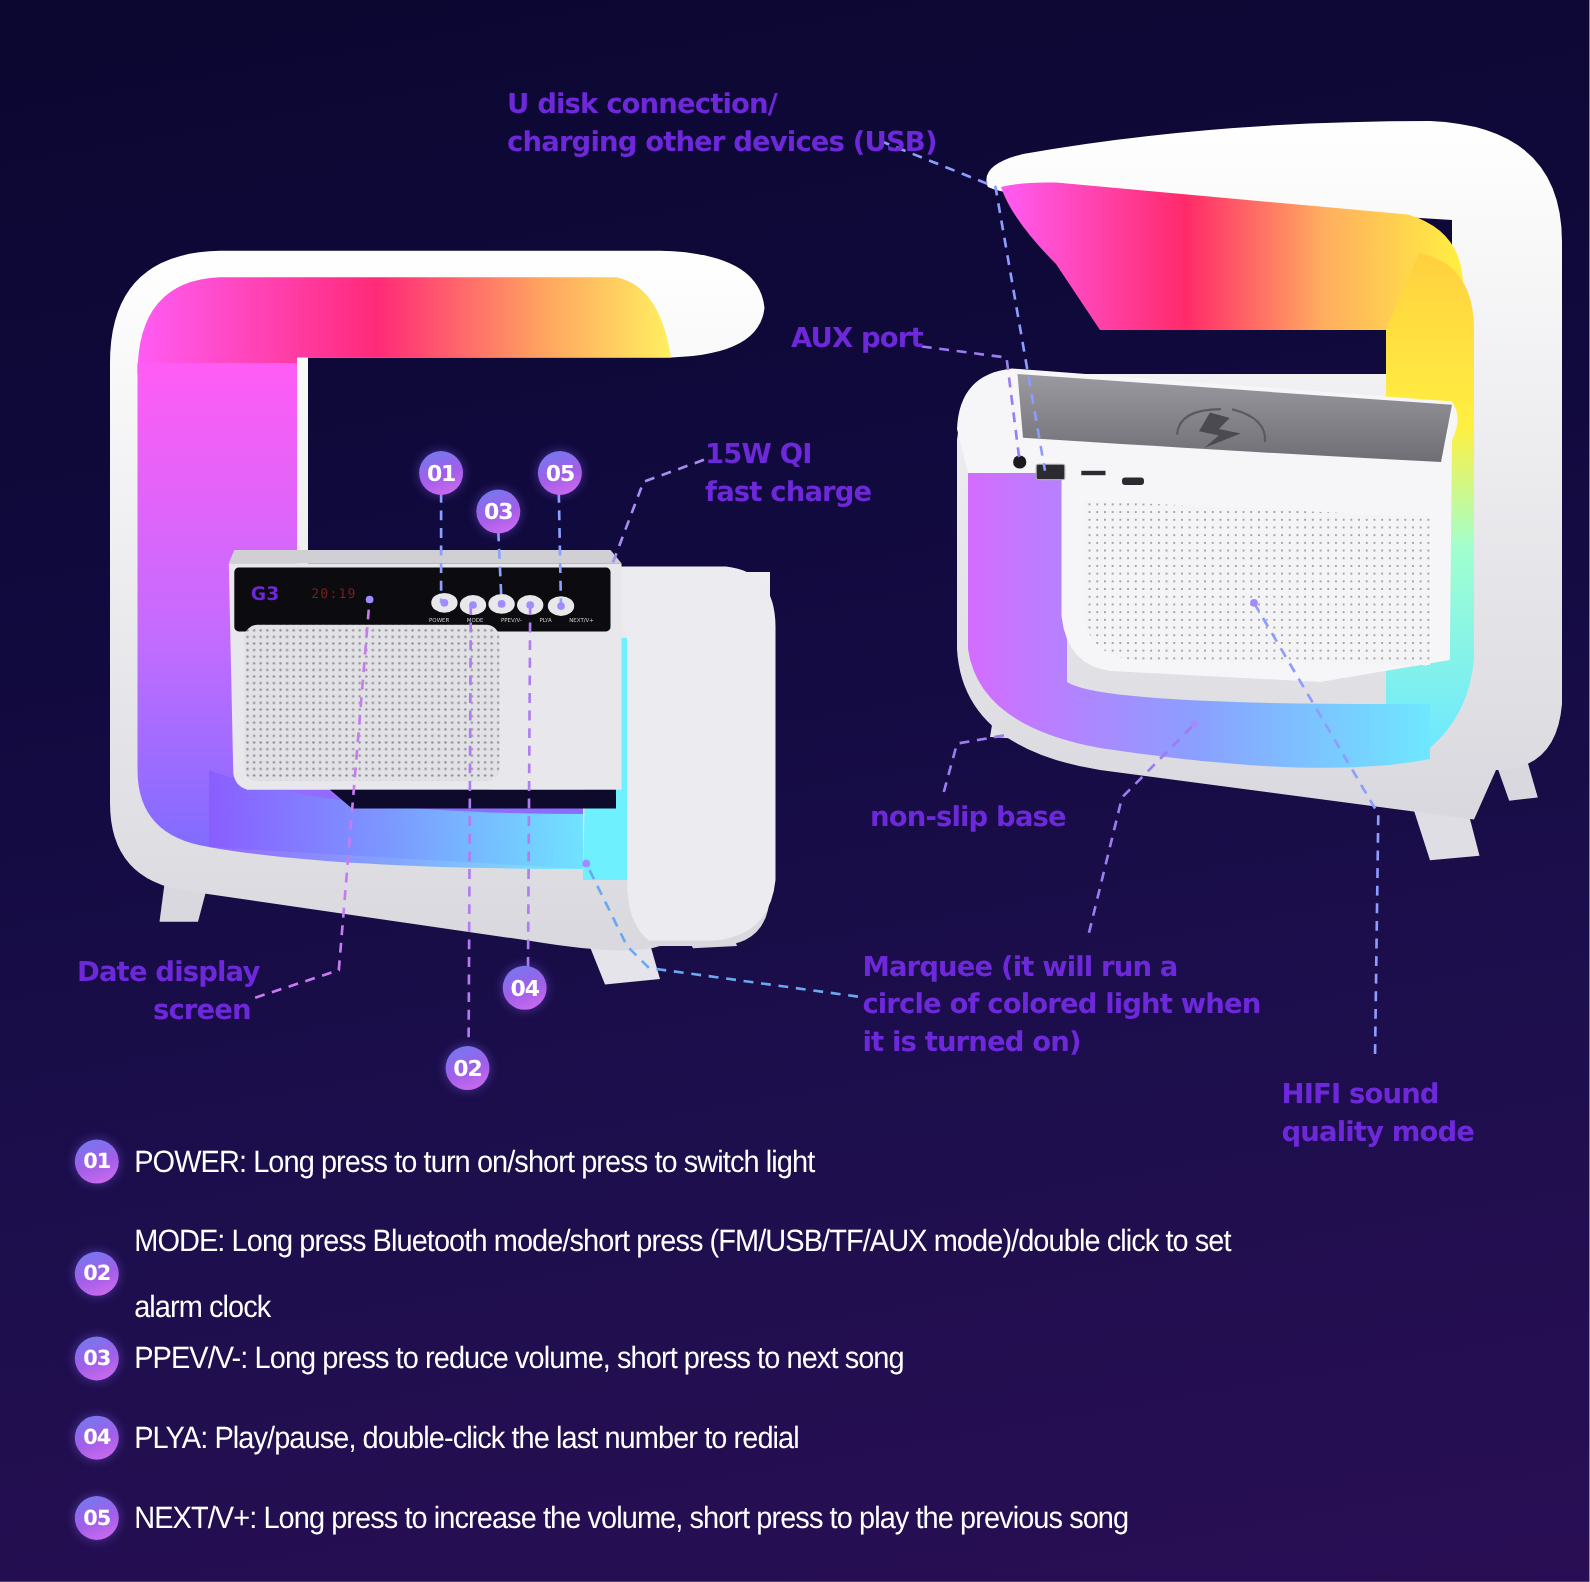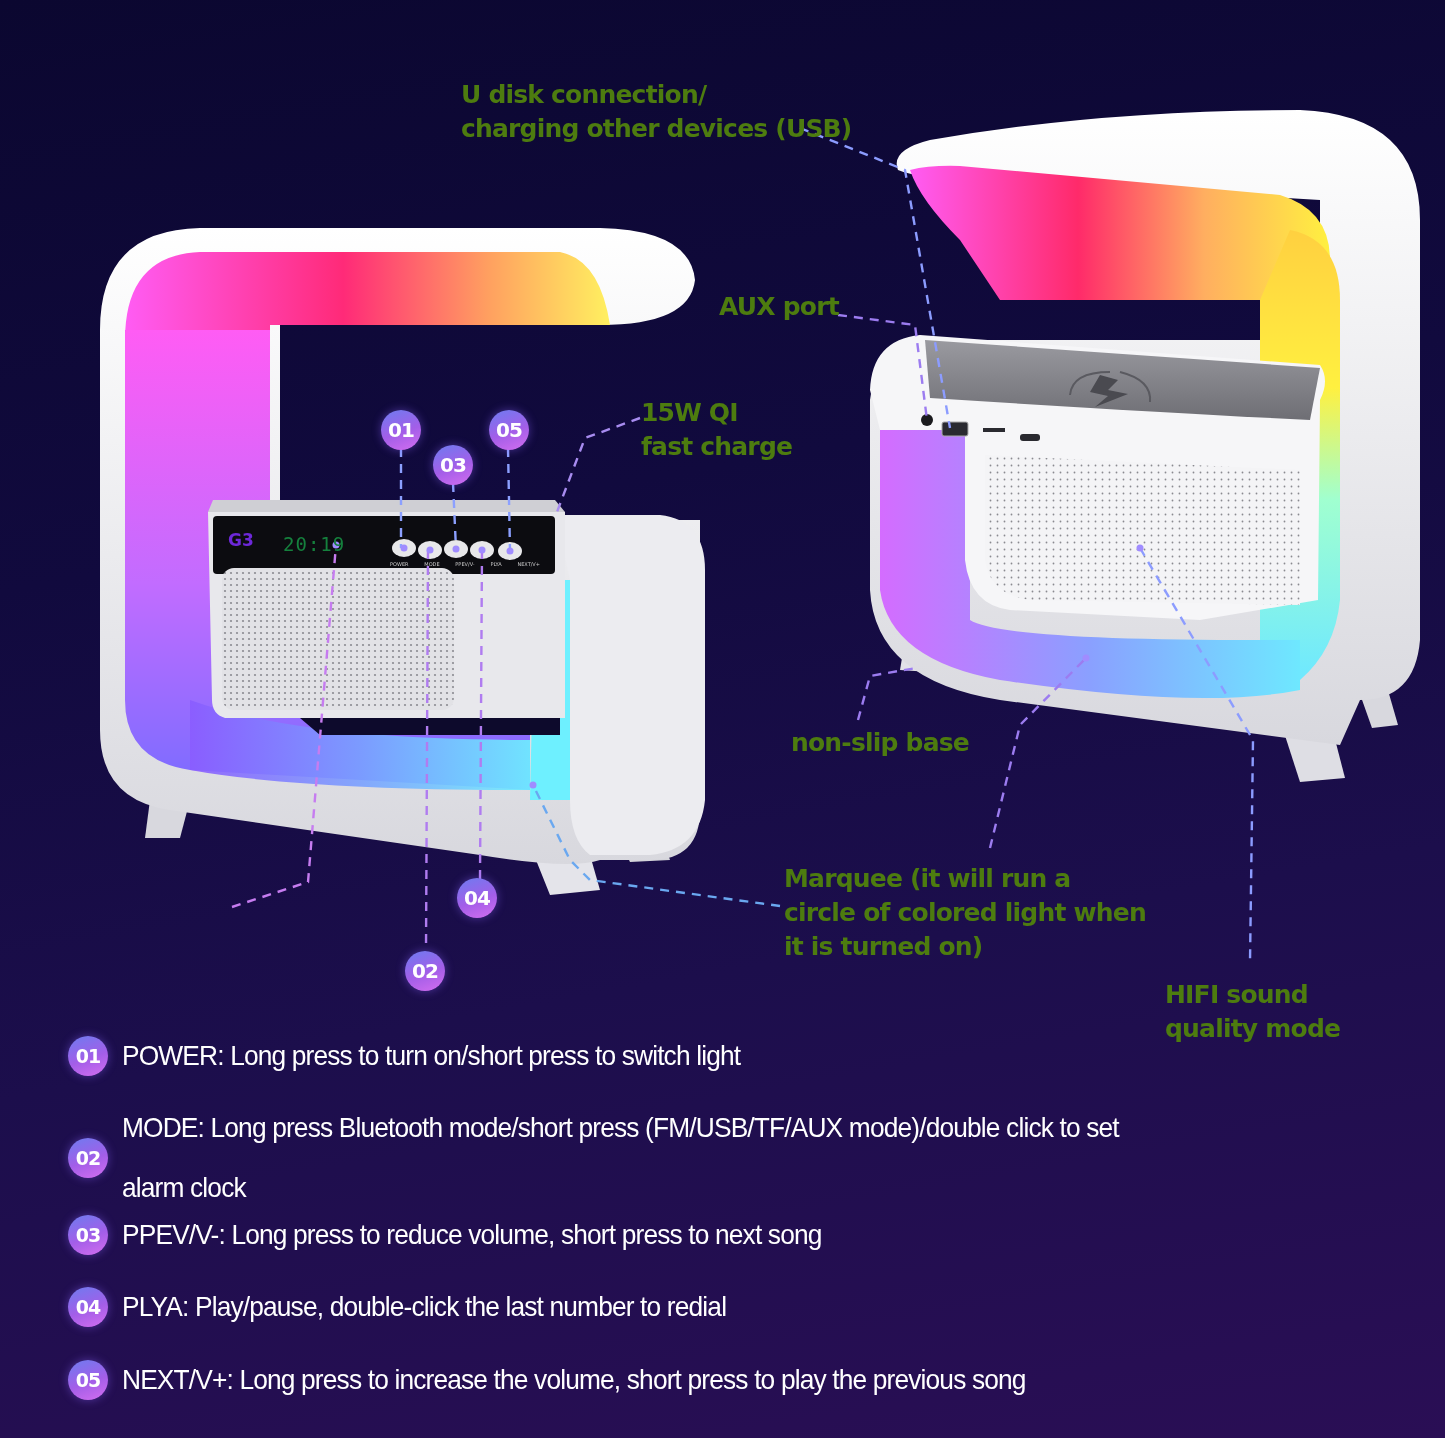--- a/index.html
+++ b/index.html
@@ -5,21 +5,21 @@
   html, body { margin:0; padding:0; }
   body {
     width:1445px; height:1438px; overflow:hidden; position:relative;
     background: linear-gradient(170deg, #0b0730 0%, #110a3e 35%, #1c0e4c 65%, #2a0e55 100%);
     font-family: "DejaVu Sans", sans-serif;
     color:#fff;
   }
   .stage { position:absolute; inset:0; }
   svg.art { position:absolute; left:0; top:0; }
   .callout {
-    position:absolute; font-weight:bold; color:#4d7c0f;
+    position:absolute; font-weight:bold; color:#6d28d9;
     font-size:25px; line-height:34px; letter-spacing:-0.8px;
     font-family: "DejaVu Sans", sans-serif;
     white-space:nowrap;
   }
   .callout .ln { display:block; }
   .callout.right { text-align:right; }
   .badge {
     position:absolute; width:40px; height:40px; border-radius:50%;
     background: linear-gradient(160deg, #6d7cf0 0%, #a35ee8 55%, #d36ef0 100%);
     box-shadow: 0 0 10px rgba(140,100,255,0.45);
@@ -190,21 +190,21 @@
       <circle cx="456" cy="549" r="3.5"></circle>
       <circle cx="482" cy="550" r="3.5"></circle>
       <circle cx="510" cy="551" r="3.5"></circle>
       <circle cx="1140" cy="548" r="3.5"></circle>
       <circle cx="1086" cy="658" r="3.5"></circle>
       <circle cx="533" cy="785" r="3.5"></circle>
     </g>
   </svg>
 
   <div style="position:absolute;left:228px;top:530px;font-size:17px;font-weight:bold;color:#6d28d9;">G3</div>
-  <div class="lcd-text" style="position:absolute;left:283px;top:533px;font-size:19px;color:#15803d;letter-spacing:1px;">20:19</div>
+  <div class="lcd-text" style="position:absolute;left:283px;top:533px;font-size:12px;color:#7f1d1d;letter-spacing:1px;">20:19</div>
   <div style="position:absolute;left:390px;top:561px;width:150px;display:flex;justify-content:space-between;font-size:5px;color:#ccc;">
     <span>POWER</span>
     <span>MODE</span>
     <span>PPEV/V-</span>
     <span>PLYA</span>
     <span>NEXT/V+</span>
   </div>
 
   <div class="badge" style="left:381px;top:410px;">01</div>
   <div class="badge" style="left:433px;top:445px;">03</div>
@@ -219,20 +219,24 @@
   <div class="callout" style="left:719px;top:290px;text-align:center;">
     <span class="ln">AUX port</span>
   </div>
   <div class="callout" style="left:641px;top:396px;">
     <span class="ln">15W QI</span>
     <span class="ln">fast charge</span>
   </div>
   <div class="callout" style="left:791px;top:726px;">
     <span class="ln">non-slip base</span>
   </div>
+  <div class="callout right" style="left:70px;top:867px;width:158px;">
+    <span class="ln">Date display</span>
+    <span class="ln">screen</span>
+  </div>
   <div class="callout" style="left:784px;top:850px;margin-top:12px;">
     <span class="ln">Marquee (it will run a</span>
     <span class="ln">circle of colored light when</span>
     <span class="ln">it is turned on)</span>
   </div>
   <div class="callout" style="left:1165px;top:978px;">
     <span class="ln">HIFI sound</span>
     <span class="ln">quality mode</span>
   </div>
 

